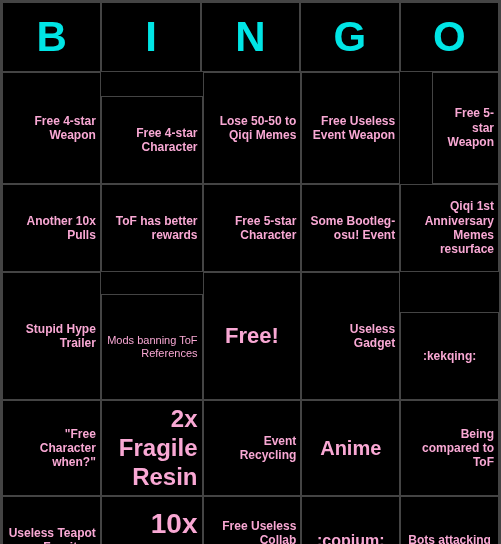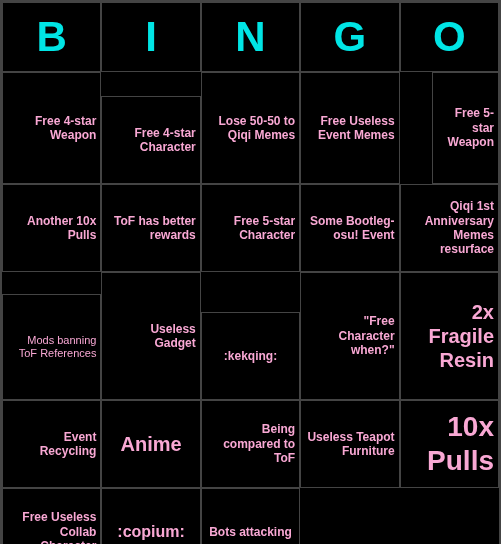--- a/index.html
+++ b/index.html
@@ -60,32 +60,34 @@
     <div class="bingo-letter">B</div>
     <div class="bingo-letter">I</div>
     <div class="bingo-letter">N</div>
     <div class="bingo-letter">G</div>
     <div class="bingo-letter">O</div>
   </div>
   <div class="bingo-grid">
   <div class="bingo-cell" style="font-size: 12px; font-weight: bold;">Free 4-star Weapon</div>
       <div class="bingo-cell" style="font-size: 12px; font-weight: bold; margin-top: 24px;">Free 4-star Character</div>
       <div class="bingo-cell" style="font-size: 12px; font-weight: bold;">Lose 50-50 to Qiqi Memes</div>
-      <div class="bingo-cell" style="font-size: 12px; font-weight: bold;">Free Useless Event Memes</div>
+      <div class="bingo-cell" style="font-size: 12px; font-weight: bold;">Free Useless Event Weapon</div>
       <div class="bingo-cell" style="font-size: 12px; font-weight: bold; margin-left: 32px;">Free 5-star Weapon</div>
       <div class="bingo-cell" style="font-size: 12px; font-weight: bold;">Another 10x Pulls</div>
       <div class="bingo-cell" style="font-size: 12px; font-weight: bold;">ToF has better rewards</div>
       <div class="bingo-cell" style="font-size: 12px; font-weight: bold;">Free 5-star Character</div>
       <div class="bingo-cell" style="font-size: 12px; font-weight: bold;">Some Bootleg-osu! Event</div>
       <div class="bingo-cell" style="font-size: 12px; font-weight: bold;">Qiqi 1st Anniversary Memes resurface</div>
+      <div class="bingo-cell" style="font-size: 12px; font-weight: bold;">Stupid Hype Trailer</div>
       <div class="bingo-cell" style="font-size: 11px; font-weight: normal; margin-top: 22px;">Mods banning ToF References</div>
+      <div class="bingo-cell" style="font-size: 22px; font-weight: bold;">Free!</div>
       <div class="bingo-cell" style="font-size: 12px; font-weight: bold; padding-left: 41px;">Useless Gadget</div>
       <div class="bingo-cell" style="font-size: 12px; font-weight: bold; margin-top: 40px;">:kekqing:</div>
       <div class="bingo-cell" style="font-size: 12px; font-weight: bold;">"Free Character when?"</div>
-      <div class="bingo-cell" style="font-size: 20px; font-weight: bold; padding-left: 17px;">2x Fragile Resin</div>
+      <div class="bingo-cell" style="font-size: 24px; font-weight: bold; padding-left: 17px;">2x Fragile Resin</div>
       <div class="bingo-cell" style="font-size: 12px; font-weight: bold;">Event Recycling</div>
       <div class="bingo-cell" style="font-size: 20px; font-weight: bold;">Anime</div>
       <div class="bingo-cell" style="font-size: 12px; font-weight: bold;">Being compared to ToF</div>
       <div class="bingo-cell" style="font-size: 12px; font-weight: bold;">Useless Teapot Furniture</div>
       <div class="bingo-cell" style="font-size: 28px; font-weight: bold;">10x Pulls</div>
       <div class="bingo-cell" style="font-size: 12px; font-weight: bold;">Free Useless Collab Character</div>
       <div class="bingo-cell" style="font-size: 16px; font-weight: bold;">:copium:</div>
       <div class="bingo-cell" style="font-size: 12px; font-weight: bold;">Bots attacking</div>
     </div>
 </div>

